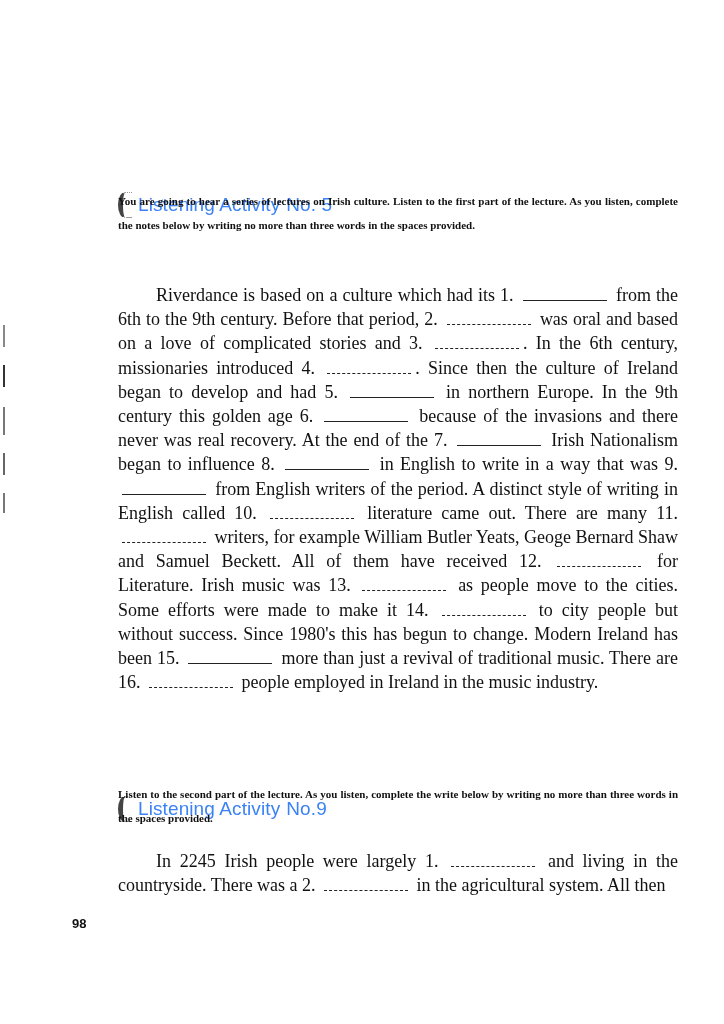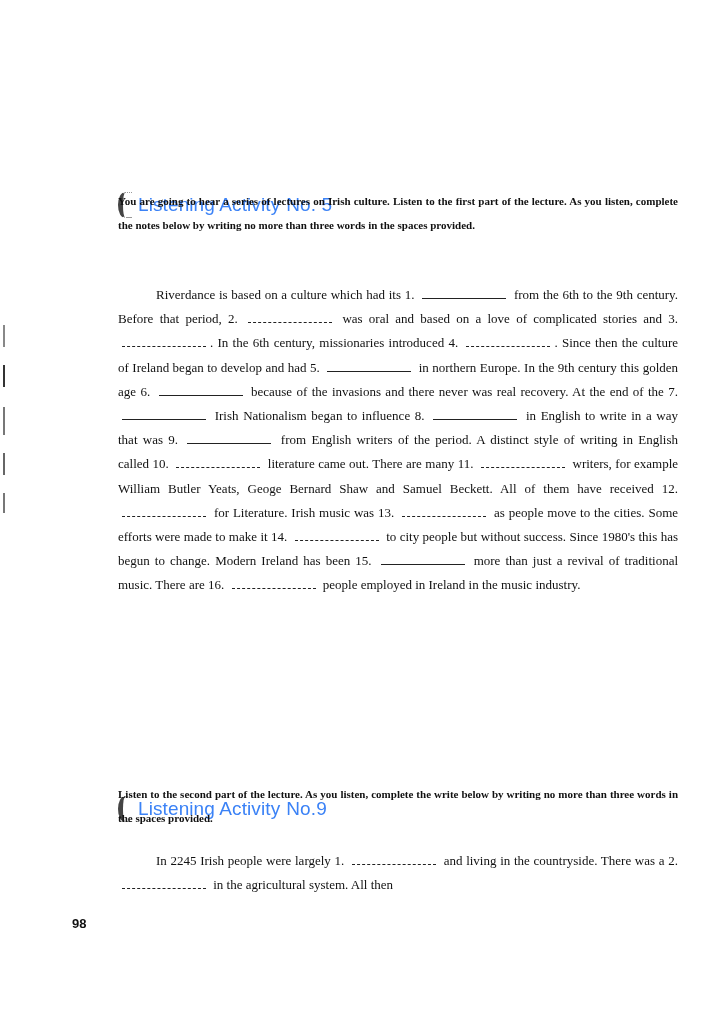--- a/index.html
+++ b/index.html
@@ -37,21 +37,21 @@
       left: 118px; width: 560px;
       font-family: "Liberation Serif", serif;
       font-weight: bold;
       font-size: 11px;
       line-height: 24px;
       text-align: justify;
     }
     .para {
       position: absolute;
       left: 118px; width: 560px;
-      font-size: 13px;
+      font-size: 18px;
       line-height: 24.2px;
       text-align: justify;
       text-align-last: auto;
     }
     .para .indent { display: inline-block; width: 38px; }
     .blank {
       display: inline-block;
       width: 84px;
       border-bottom: 1px solid #222;
       height: 12px;

